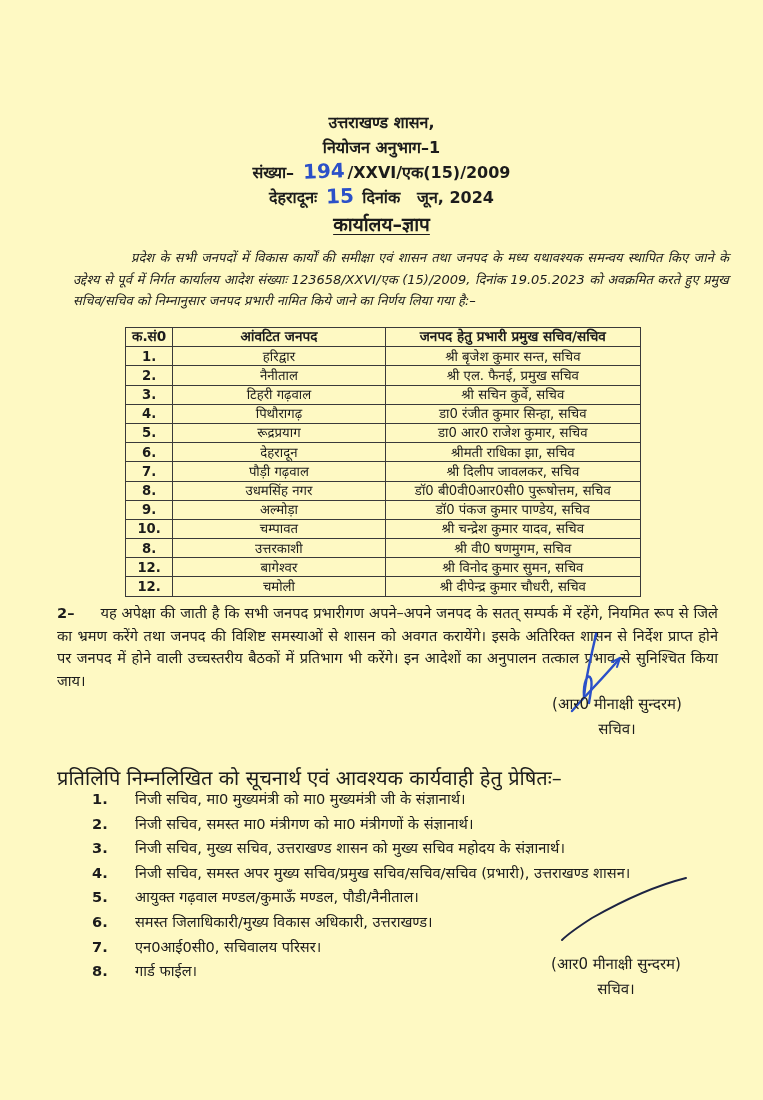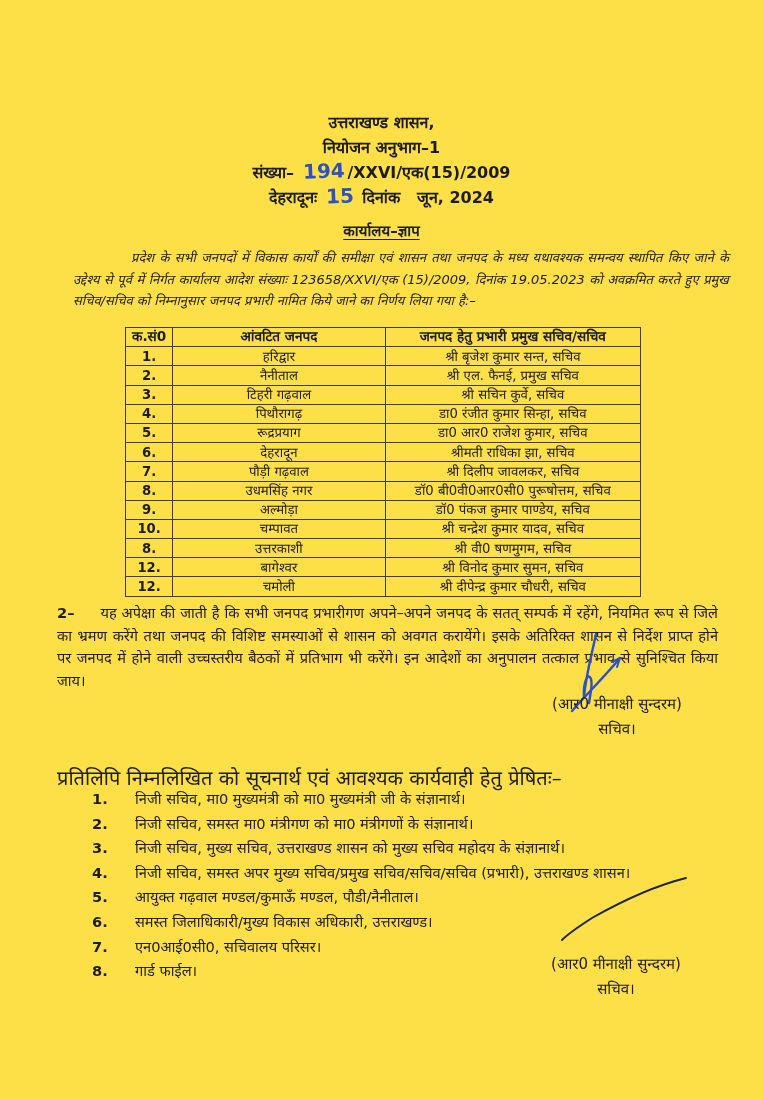--- a/index.html
+++ b/index.html
@@ -1,20 +1,20 @@
 <!DOCTYPE html>
 <html><head>
 <meta charset="utf-8">
 <style>
   html,body{margin:0;padding:0;background:#e8e8e8;}
   .page{
     position:relative;
     width:763px;height:1100px;
     margin:0 auto;
-    background:#fde047;
+    background:#fef9c3;
     font-family:"DejaVu Sans",sans-serif;
     color:#1c1c1c;
     overflow:hidden;
   }
   
   .doc-header{position:absolute;top:110px;left:0;width:100%;text-align:center;}
   .doc-header .hline{font-size:16px;font-weight:bold;line-height:25px;}
   .hand{
     color:#2b50c8;
     font-weight:bold;
@@ -22,22 +22,22 @@
     display:inline-block;
     transform:rotate(-2deg);
     padding:0 3px;
     line-height:1;
   }
   .subject{
     display:inline-block;
     font-weight:bold;
     text-decoration:underline;
     text-underline-offset:3px;
-    font-size:15px;
-    margin-top:10px;
+    font-size:19px;
+    margin-top:1px;
   }
   
   .para1{
     position:absolute;top:231px;left:57px;width:656px;
     font-size:13px;line-height:21.5px;text-align:justify;text-indent:58px;
     margin:16px;
     font-style:italic;
   }
   
   table.officers{

